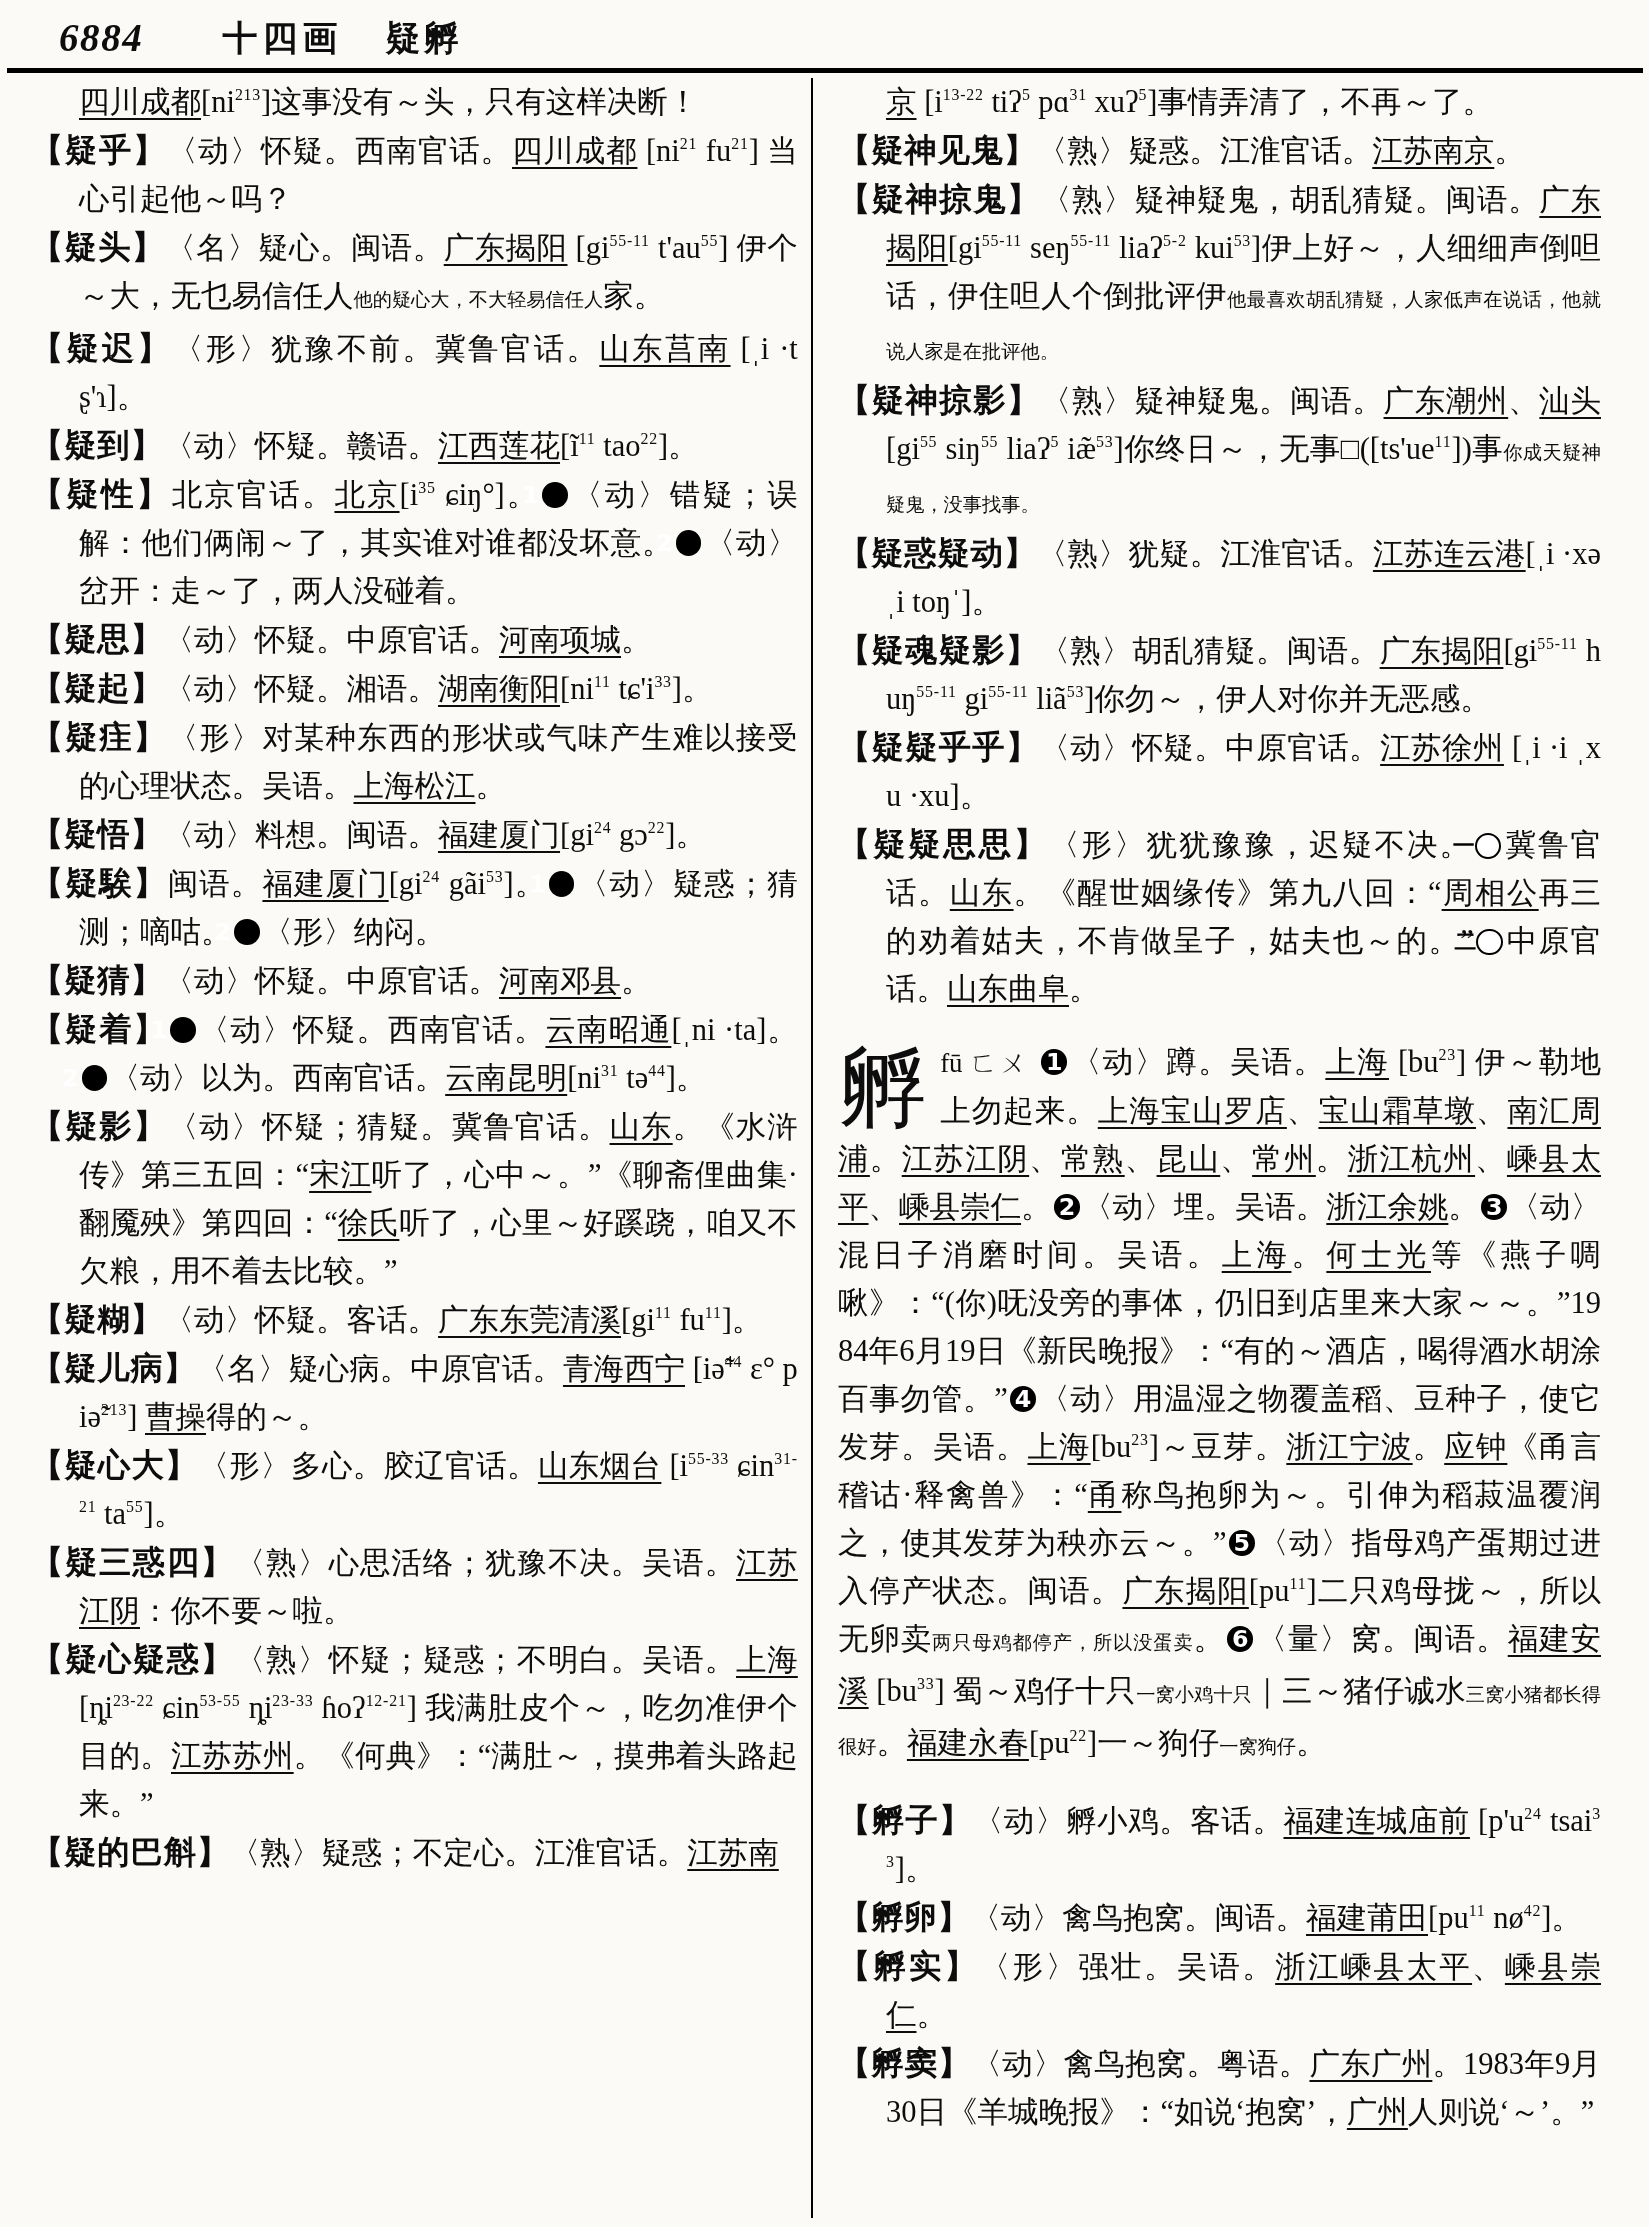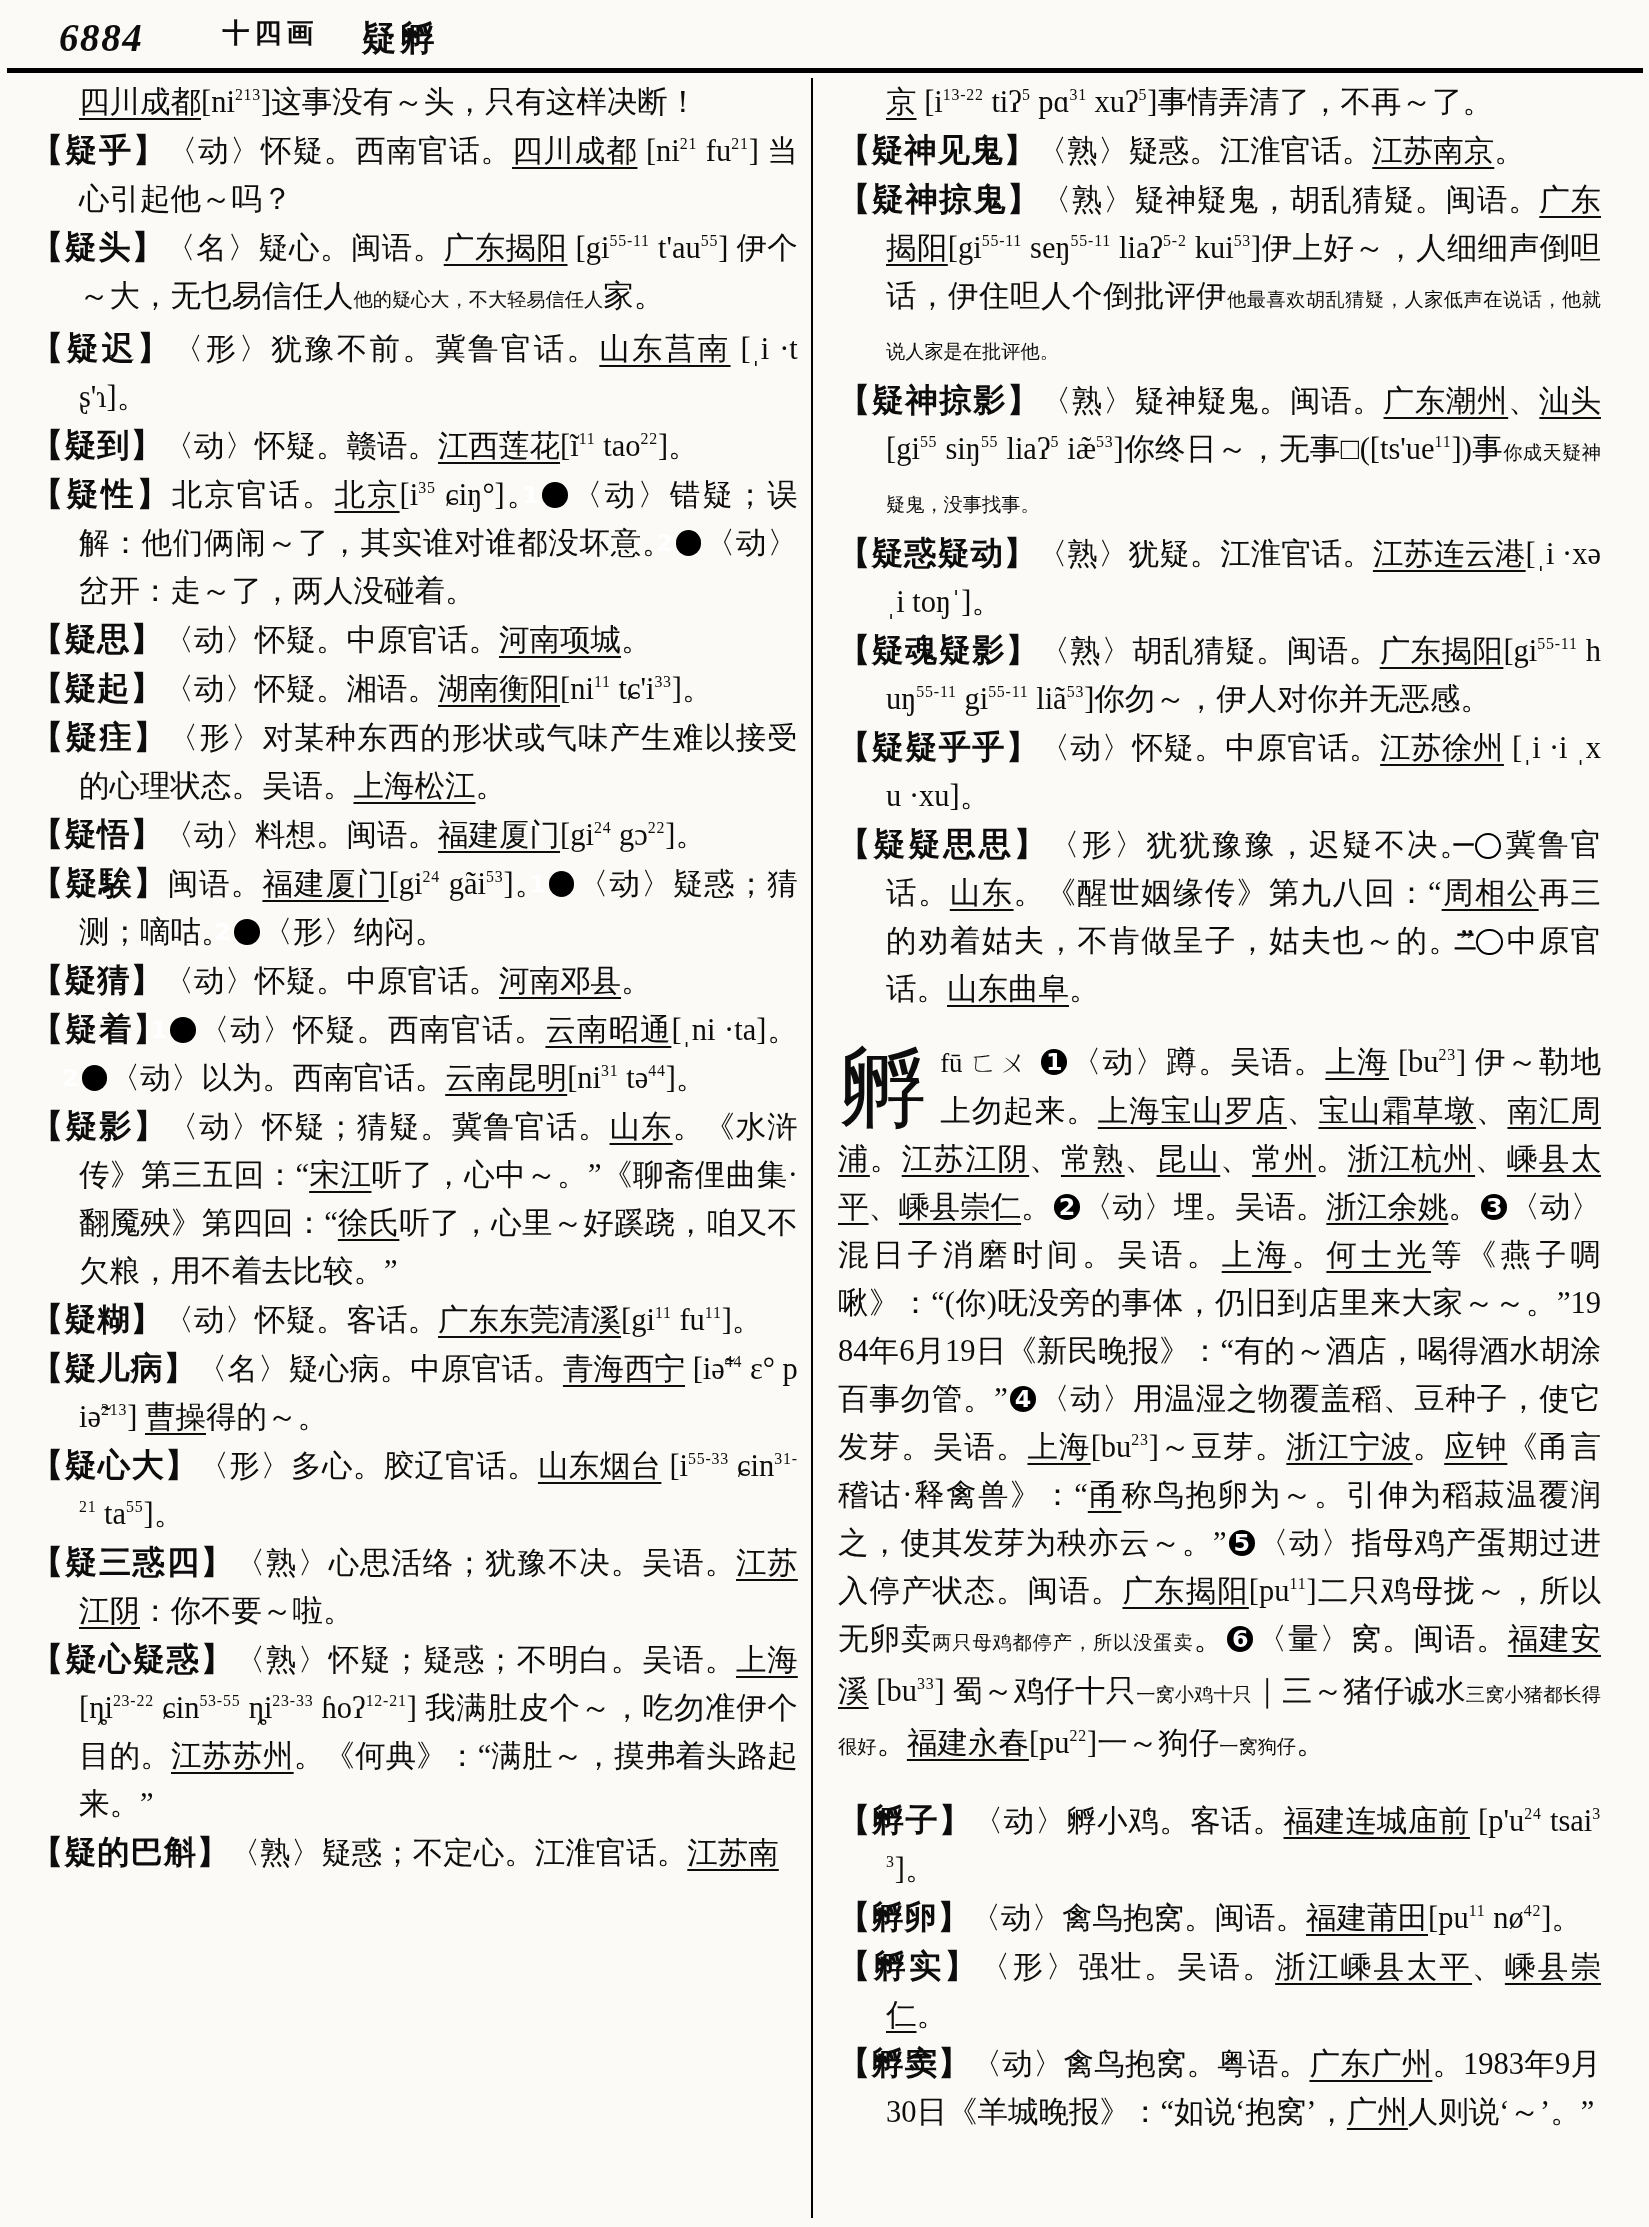--- a/index.html
+++ b/index.html
@@ -12,21 +12,21 @@
     font-family:"Liberation Serif","DejaVu Serif",serif;
     overflow:hidden;
     box-sizing:border-box;
   }
   
   #hdr{
     display:flex;align-items:flex-start;
     padding:15px 0 0 59px;height:56px;box-sizing:border-box;
   }
   #page-num{font-style:italic;font-weight:700;font-size:39px;letter-spacing:1.6px;}
-  #stroke{font-weight:700;font-size:27px;margin-left:79px;letter-spacing:5px;}
+  #stroke{font-weight:700;font-size:35px;margin-left:79px;letter-spacing:5px;}
   #hw-range{font-weight:700;font-size:35px;margin-left:43px;letter-spacing:3.3px;}
   #hdr-rule{border:none;border-top:5px solid #000;margin:11.5px 6.6px 0 6.6px;}
   
   #cols{
     display:flex;align-items:stretch;
     height:2145px;box-sizing:border-box;
     padding:5px 15px 0 31px;
   }
   .col{width:780px;overflow:hidden;box-sizing:border-box;}
   #left-col{padding-right:13.2px;}

